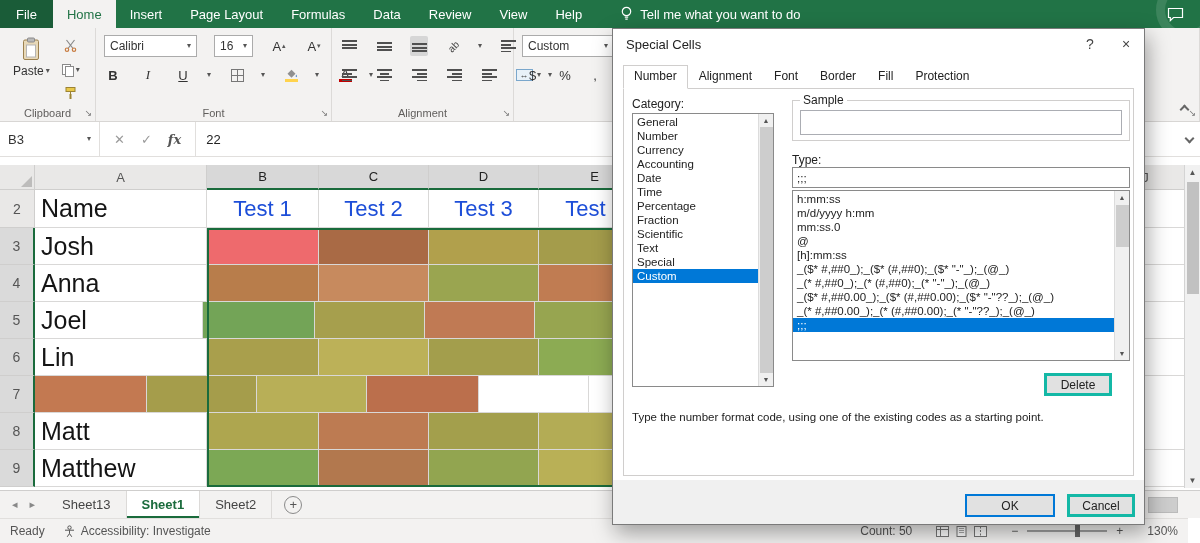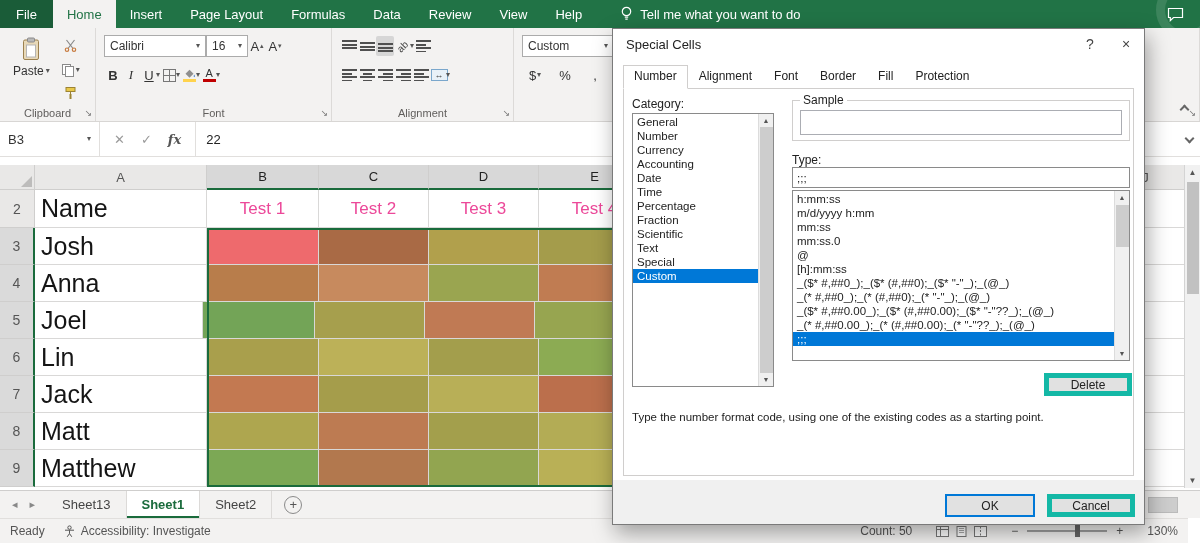--- a/index.html
+++ b/index.html
@@ -12,21 +12,21 @@
 .rtab{padding:0 14px;display:flex;align-items:center;font-size:13px;white-space:nowrap;cursor:default}
 .rtab.file{background:#1a5c38;padding:0 16px}
 .rtab.active{background:#f3f2f1;color:#217346}
 .tellme{display:flex;align-items:center;gap:7px;font-size:13px;margin-left:24px;white-space:nowrap}
 .tb-right{margin-left:auto;display:flex;align-items:center;padding-right:16px;position:relative;z-index:2}
 .tb-decor{position:absolute;right:-16px;top:-20px;width:60px;height:60px;border-radius:50%;border:9px solid rgba(255,255,255,.12);z-index:1}
 
 
 .ribbon{position:absolute;top:28px;left:0;right:0;height:94px;background:#f3f2f1;border-bottom:1px solid #d8d6d4;display:flex;z-index:2}
 .rgroup{position:relative;padding:6px 8px 18px;border-right:1px solid #dcdad8;display:flex;flex-direction:column;gap:5px}
-.rrow{display:flex;align-items:center;gap:0;height:24px}
+.rrow{display:flex;align-items:center;gap:17px;height:24px}
 .glabel{position:absolute;bottom:2px;left:0;right:0;text-align:center;font-size:11px;color:#605e5c}
 .launcher{position:absolute;right:3px;bottom:3px;font-size:9px;color:#777;line-height:1}
 .caret{font-size:8px;color:#555;line-height:1}
 .caret.sm{margin-left:-2px}
 .ric{min-width:18px;height:20px;display:inline-flex;align-items:center;justify-content:center;font-size:13px;color:#333;gap:1px}
 .ric.b{font-weight:bold}
 .ric.i{font-style:italic;font-family:"Liberation Serif",serif}
 .ric.u{text-decoration:underline}
 .ric.active{background:#d6d6d6;border-radius:2px}
 .tiny{font-size:7px;color:#555}
@@ -77,21 +77,21 @@
 .gch{height:25px;background:#e9e8e7;border-right:1px solid #cfcecd;border-bottom:1px solid #cfcecd;font-size:13px;color:#555;display:flex;align-items:center;justify-content:center}
 .gch.sel{background:#d8d8d8;border-bottom:2px solid #1a6b3c;color:#222}
 .gcorner{width:35px;height:25px;background:#e9e8e7;border-right:1px solid #cfcecd;border-bottom:1px solid #cfcecd;position:relative}
 .gcorner::after{content:"";position:absolute;right:2px;bottom:2px;border-left:11px solid transparent;border-bottom:11px solid #bdbcbb}
 .grh{width:35px;background:#e9e8e7;border-right:1px solid #cfcecd;border-bottom:1px solid #cfcecd;font-size:14px;color:#555;display:flex;align-items:center;justify-content:center}
 .grh.sel{background:#dadada;border-right:2px solid #1a6b3c}
 .row2{height:38px}
 .rowd{height:37px}
 .gcell{border-right:1px solid #d9d8d7;border-bottom:1px solid #d9d8d7;height:100%}
 .aname{font-size:25px;color:#151515;display:flex;align-items:center;padding-left:6px}
-.thead{font-size:17px;color:#ec4899;display:flex;align-items:center;justify-content:center}
+.thead{font-size:22px;color:#1d4ed8;display:flex;align-items:center;justify-content:center}
 .sel-outline{position:absolute;left:207px;top:71px;width:444px;height:259px;border:2px solid #1a6b3c;pointer-events:none;z-index:3}
 .sel-outline::after{content:"";position:absolute;right:-4px;bottom:-4px;width:6px;height:6px;background:#1a6b3c;border:1px solid #fff}
 
 
 .vscroll{position:absolute;right:0;top:165px;width:16px;height:323px;background:#f1f1f1;border-left:1px solid #d4d4d4;display:flex;flex-direction:column;align-items:center;font-size:8px;color:#555;z-index:5}
 .vscroll .arr{height:15px;display:flex;align-items:center;justify-content:center;width:100%}
 .vscroll .thumb{width:12px;height:112px;background:#c1c1c1;margin-top:2px}
 .vscroll .arr.dn{margin-top:auto}
 
 
@@ -133,21 +133,21 @@
 .sb .thumb{width:13px;background:#cdcdcd}
 #category-list{left:8px;top:24px;width:142px;height:274px}
 #category-list .thumb{flex:1}
 #codes-list{left:168px;top:101px;width:338px;height:171px}
 #codes-list .thumb{height:42px;margin-top:1px}
 fieldset.sample{position:absolute;left:168px;top:4px;width:338px;height:48px;border:1px solid #d0cecd;padding:3px 7px;min-width:0}
 fieldset.sample legend{font-size:12px;padding:0 3px;color:#222}
 .sample-box{height:25px;border:1px solid #abadb3;background:#fff}
 .type-label{left:168px;top:64px}
 .type-input{position:absolute;left:168px;top:78px;width:338px;height:21px;border:1px solid #8a8a8a;font-size:11.5px;padding:0 4px;font-family:"Liberation Sans",sans-serif;color:#222}
-.btn{width:88px;height:23px;background:#e1e1e1;border:5px solid #14b8a6;font-size:12px;font-family:"Liberation Sans",sans-serif;color:#222;display:inline-flex;align-items:center;justify-content:center}
+.btn{width:68px;height:23px;background:#e1e1e1;border:3px solid #14b8a6;font-size:12px;font-family:"Liberation Sans",sans-serif;color:#222;display:inline-flex;align-items:center;justify-content:center}
 .btn-delete{position:absolute;top:284px;left:420px}
 .dlg-desc{position:absolute;left:8px;top:322px;right:8px;font-size:11.5px;color:#222}
 .dlg-footer{flex:1;display:flex;justify-content:flex-end;align-items:flex-end;gap:12px;padding:0 9px 7px;background:#f0f0f0;margin-top:4px}
 .btn.ok{border:2px solid #0078d7;width:90px}
 </style>
 </head>
 <body>
 
 <div class="app">
 
@@ -417,21 +417,20 @@
         <div class="gcell" style="width: 110px; background: rgb(163, 158, 76);"></div>
         <div class="gcell" style="width: 112px; background: rgb(140, 171, 83);"></div>
         <div class="gcell" style="width: 110px;"></div>
         <div class="gcell" style="width: 110px;"></div>
         <div class="gcell" style="width: 110px;"></div>
         <div class="gcell" style="width: 110px;"></div>
         <div class="gcell" style="width: 110px;"></div>
       </div>
       <div class="grow rowd">
         <div class="grh sel">7</div>
-        <div class="gcell aname" style="width: 172px;">Jack</div>
         <div class="gcell" style="width: 112px; background: rgb(195, 121, 81);"></div>
         <div class="gcell" style="width: 110px; background: rgb(165, 157, 75);"></div>
         <div class="gcell" style="width: 110px; background: rgb(184, 175, 87);"></div>
         <div class="gcell" style="width: 112px; background: rgb(187, 111, 76);"></div>
         <div class="gcell" style="width: 110px;"></div>
         <div class="gcell" style="width: 110px;"></div>
         <div class="gcell" style="width: 110px;"></div>
         <div class="gcell" style="width: 110px;"></div>
         <div class="gcell" style="width: 110px;"></div>
       </div>
@@ -559,21 +558,20 @@
       <fieldset class="sample">
         <legend>Sample</legend>
         <div class="sample-box"></div>
       </fieldset>
       <span class="dlbl type-label">Type:</span>
       <input class="type-input" value=";;;" style="">
       <div class="listbox" id="codes-list">
         <div class="lb-items" id="codes-items">
             <div class="lb-item">h:mm:ss</div>
             <div class="lb-item">m/d/yyyy h:mm</div>
-            <div class="lb-item">mm:ss</div>
             <div class="lb-item">mm:ss.0</div>
             <div class="lb-item">@</div>
             <div class="lb-item">[h]:mm:ss</div>
             <div class="lb-item">_($* #,##0_);_($* (#,##0);_($* "-"_);_(@_)</div>
             <div class="lb-item">_(* #,##0_);_(* (#,##0);_(* "-"_);_(@_)</div>
             <div class="lb-item">_($* #,##0.00_);_($* (#,##0.00);_($* "-"??_);_(@_)</div>
             <div class="lb-item">_(* #,##0.00_);_(* (#,##0.00);_(* "-"??_);_(@_)</div>
             <div class="lb-item selected">;;;</div>
           </div>
         <div class="sb">

